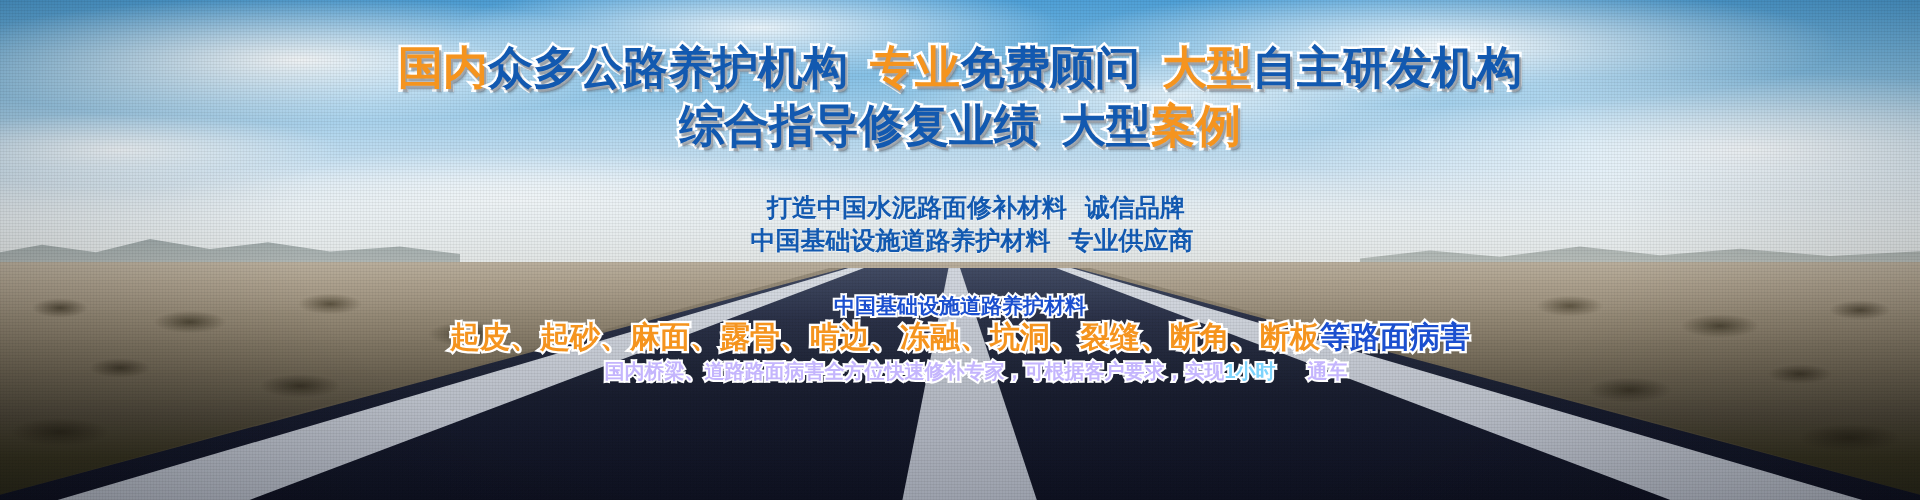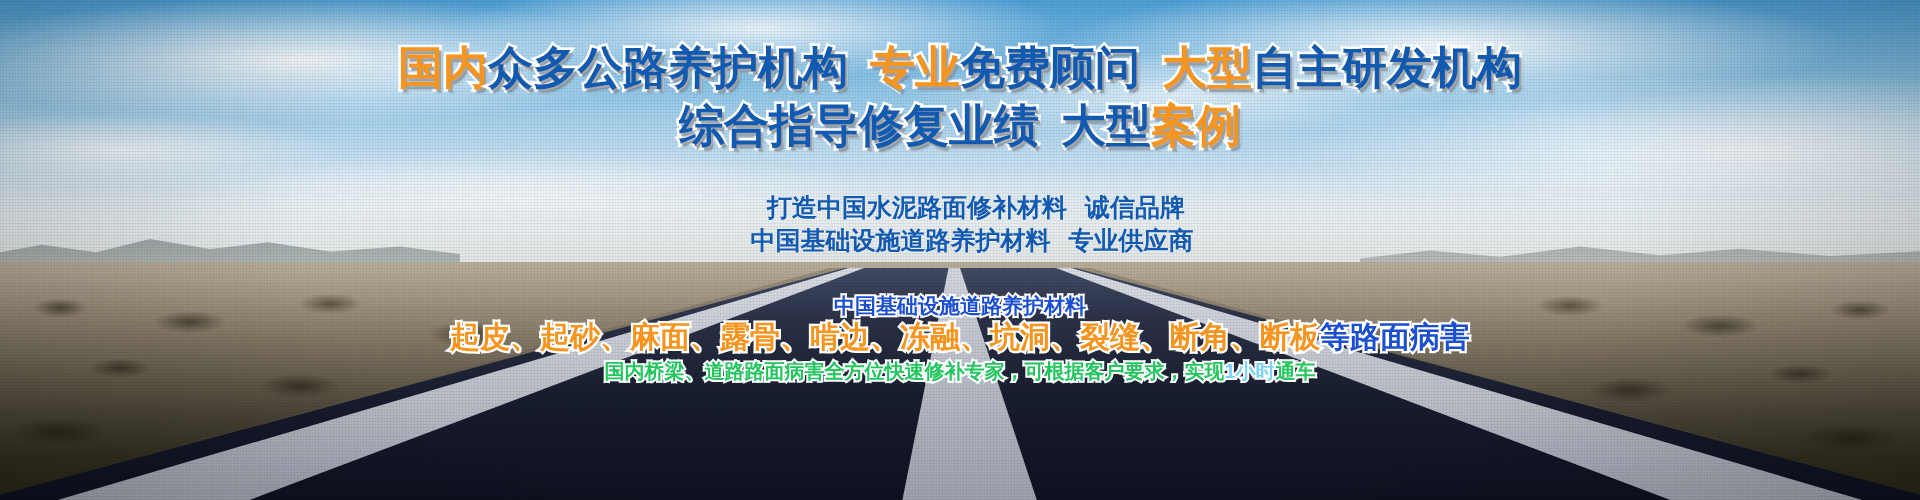--- a/index.html
+++ b/index.html
@@ -175,21 +175,21 @@
   #bot3{top:359px;font-size:20px;line-height:25px;}
   .bot-line span{
     display:inline-block;
     -webkit-text-stroke:4px #ffffff;
     paint-order:stroke fill;
   }
   #bot2 span{-webkit-text-stroke-width:4.5px;}
   .c-blue2{color:#1B4FCF;}
   .c-orange2{color:#F5941E;}
   .c-red{color:#7dd3fc;}
-  .c-blue3{color:#22c55e;}
+  .c-blue3{color:#c4b5fd;margin-left:32px;}
 </style>
 </head>
 <body>
 
 <div id="banner">
 
   <div class="bg-sky"></div>
   <div class="bg-haze"></div>
   <div class="mtn-l"></div>
   <div class="mtn-r"></div>

